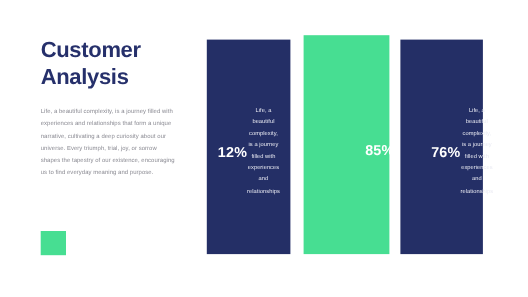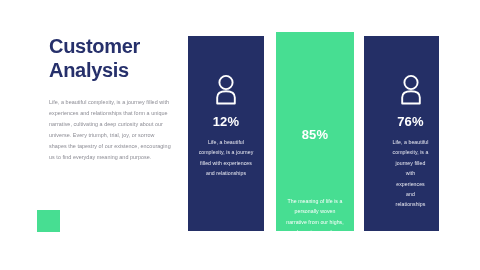--- a/index.html
+++ b/index.html
@@ -19,21 +19,20 @@
     height: 270px;
     background: #ffffff;
   }
 
   
   .left-col {
     position: absolute;
     left: 37px;
     top: 34px;
     width: 130px;
-    margin-left: 12px;
   }
   .title {
     font-size: 20px;
     line-height: 1.22;
     font-weight: bold;
     color: #26306b;
     letter-spacing: -0.3px;
     margin: 0 0 14px 0;
     white-space: pre-line;
   }
@@ -61,21 +60,21 @@
     top: 0;
     width: 292px;
     height: 270px;
   }
   .card {
     position: absolute;
     top: 36px;
     height: 195px;
     box-sizing: border-box;
     display: flex;
-    flex-direction: column;
+    flex-direction: row;
     align-items: center;
     padding: 0 10px;
   }
   .card.navy { background: #242f66; }
   .card.green {
     background: #47de92;
     top: 32px;
     height: 199px;
   }
   .card-1 { left: 0px;   width: 76px; }

